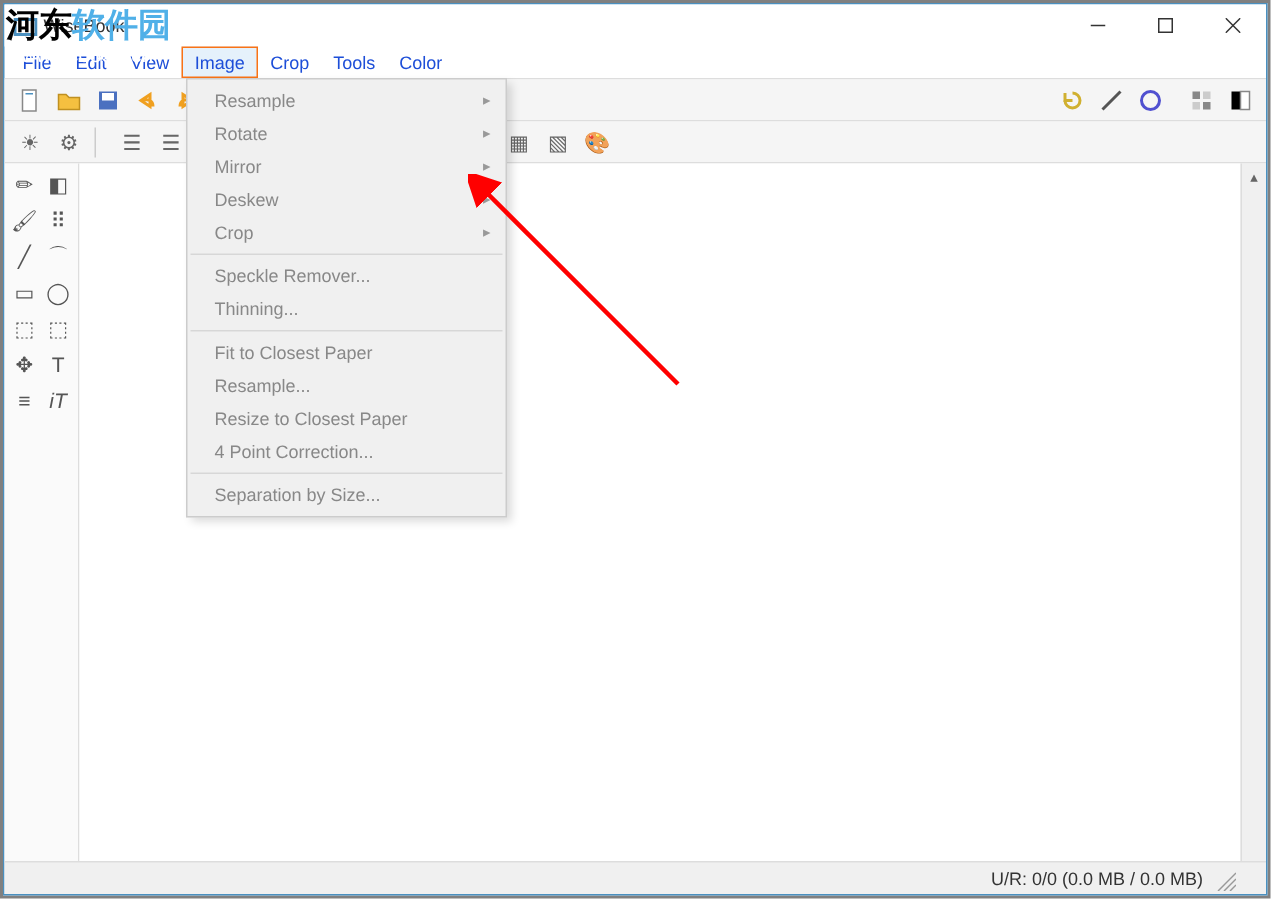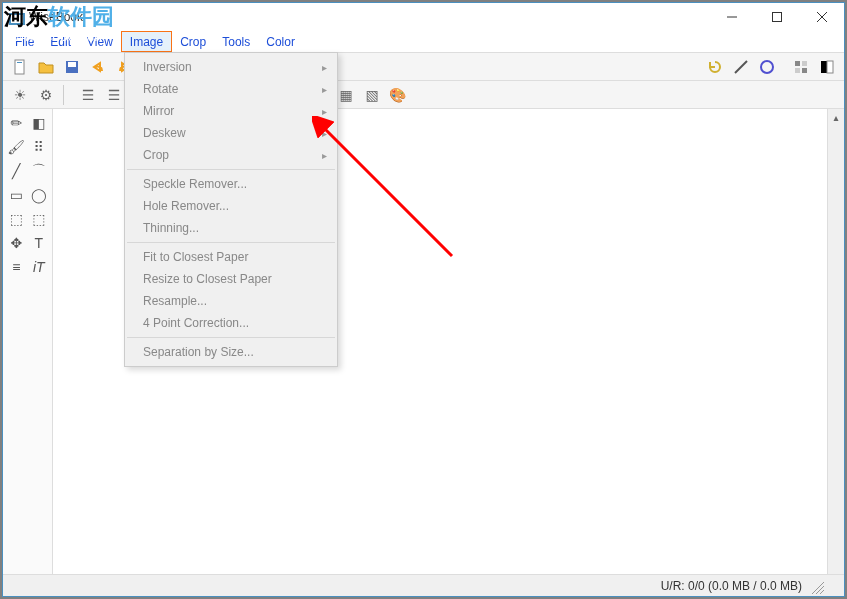--- a/index.html
+++ b/index.html
@@ -218,21 +218,21 @@
           <line x1="8" y1="16" x2="16" y2="8" stroke="#999"></line>
           <line x1="12" y1="16" x2="16" y2="12" stroke="#999"></line>
         </svg>
     </span>
   </div>
 
 </div>
 
 <div class="dropdown">
   <div class="item">
-      <span>Inversion</span>
+      <span>Resample</span>
       <span class="sub">▸</span>
     </div>
   <div class="item">
       <span>Rotate</span>
       <span class="sub">▸</span>
     </div>
   <div class="item">
       <span>Mirror</span>
       <span class="sub">▸</span>
     </div>
@@ -242,34 +242,31 @@
     </div>
   <div class="item">
       <span>Crop</span>
       <span class="sub">▸</span>
     </div>
   <div class="sep"></div>
   <div class="item">
       <span>Speckle Remover...</span>
     </div>
   <div class="item">
-      <span>Hole Remover...</span>
-    </div>
-  <div class="item">
       <span>Thinning...</span>
     </div>
   <div class="sep"></div>
   <div class="item">
       <span>Fit to Closest Paper</span>
     </div>
   <div class="item">
+      <span>Resample...</span>
+    </div>
+  <div class="item">
       <span>Resize to Closest Paper</span>
-    </div>
-  <div class="item">
-      <span>Resample...</span>
     </div>
   <div class="item">
       <span>4 Point Correction...</span>
     </div>
   <div class="sep"></div>
   <div class="item">
       <span>Separation by Size...</span>
     </div>
 </div>
 

